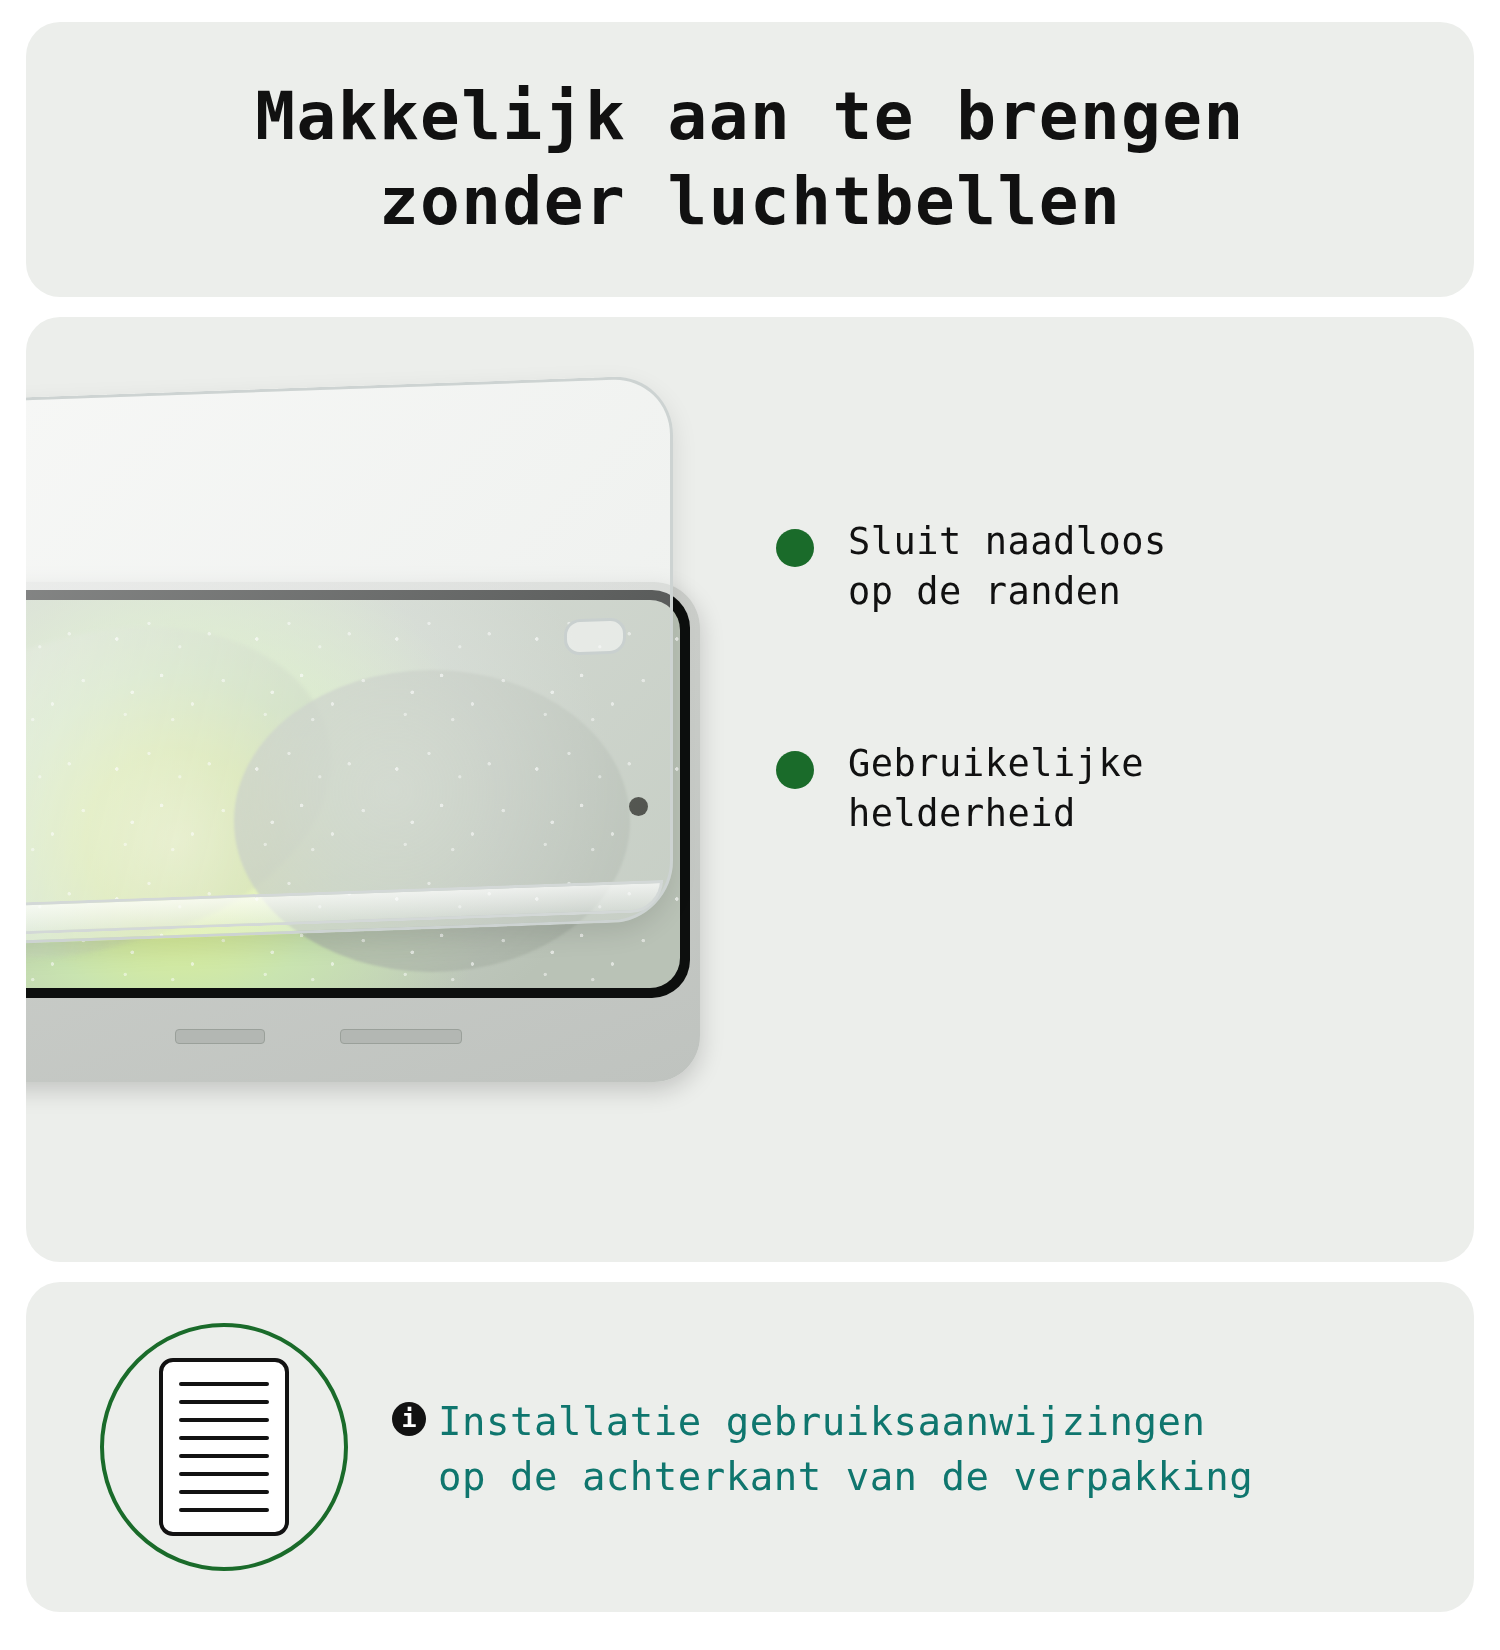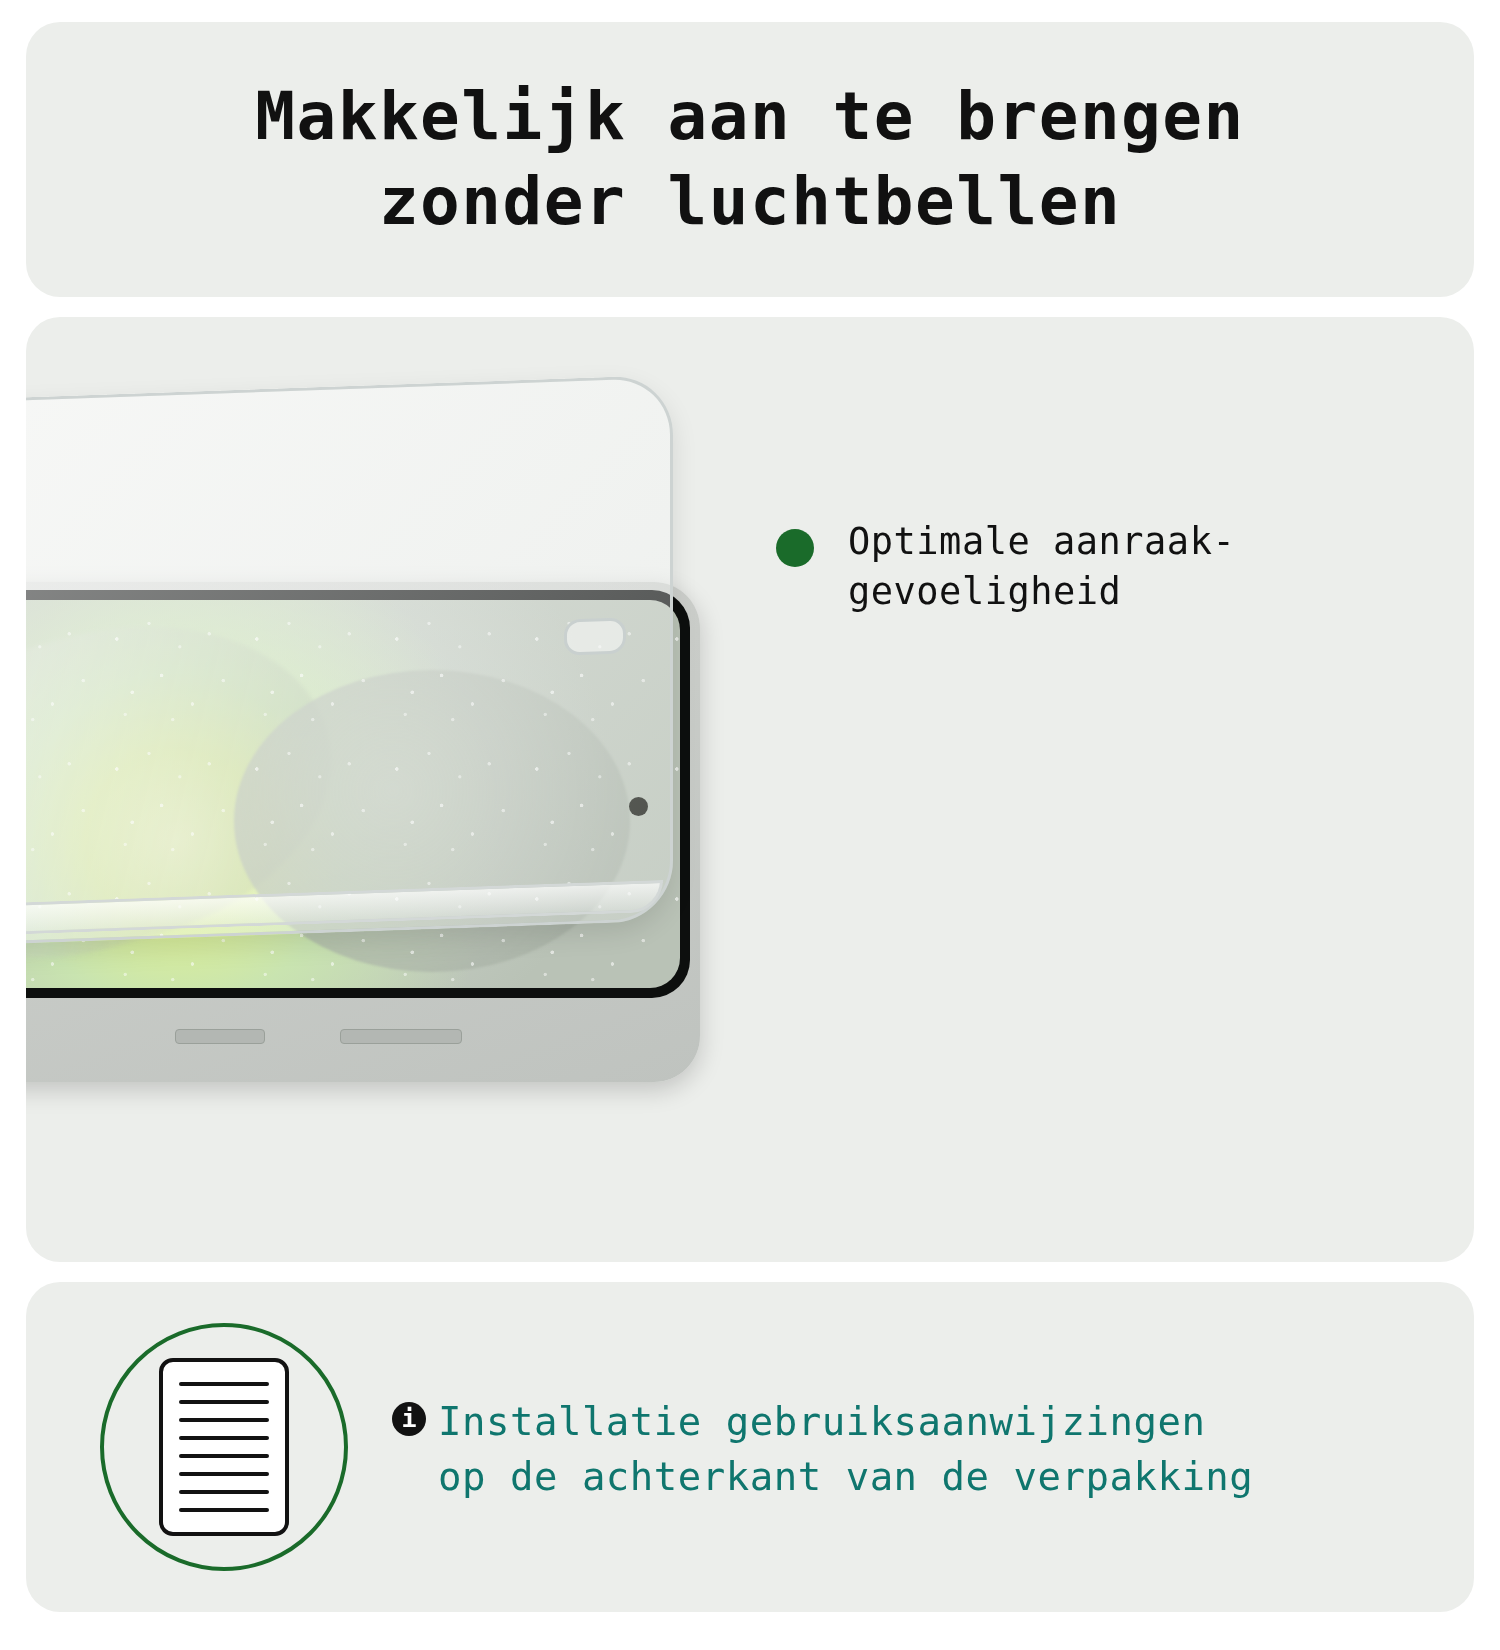--- a/index.html
+++ b/index.html
@@ -318,22 +318,27 @@
 
       <div class="glass">
         <div class="glass-notch"></div>
       </div>
       <div class="glass-edge"></div>
     </div>
 
     <div class="bullets">
       <div class="bullet">
         <div class="dot"></div>
-        <div class="bullet-text">Optimale aanraak-
-gevoeligheid</div>
+        <div class="bullet-text">Sluit naadloos
+op de randen</div>
+      </div>
+      <div class="bullet">
+        <div class="dot"></div>
+        <div class="bullet-text">Gebruikelijke
+helderheid</div>
       </div>
     </div>
   </section>
 
   <section class="panel manual-panel">
     <div class="manual-circle">
       <div class="doc-icon">
         <span></span>
         <span></span>
         <span></span>

